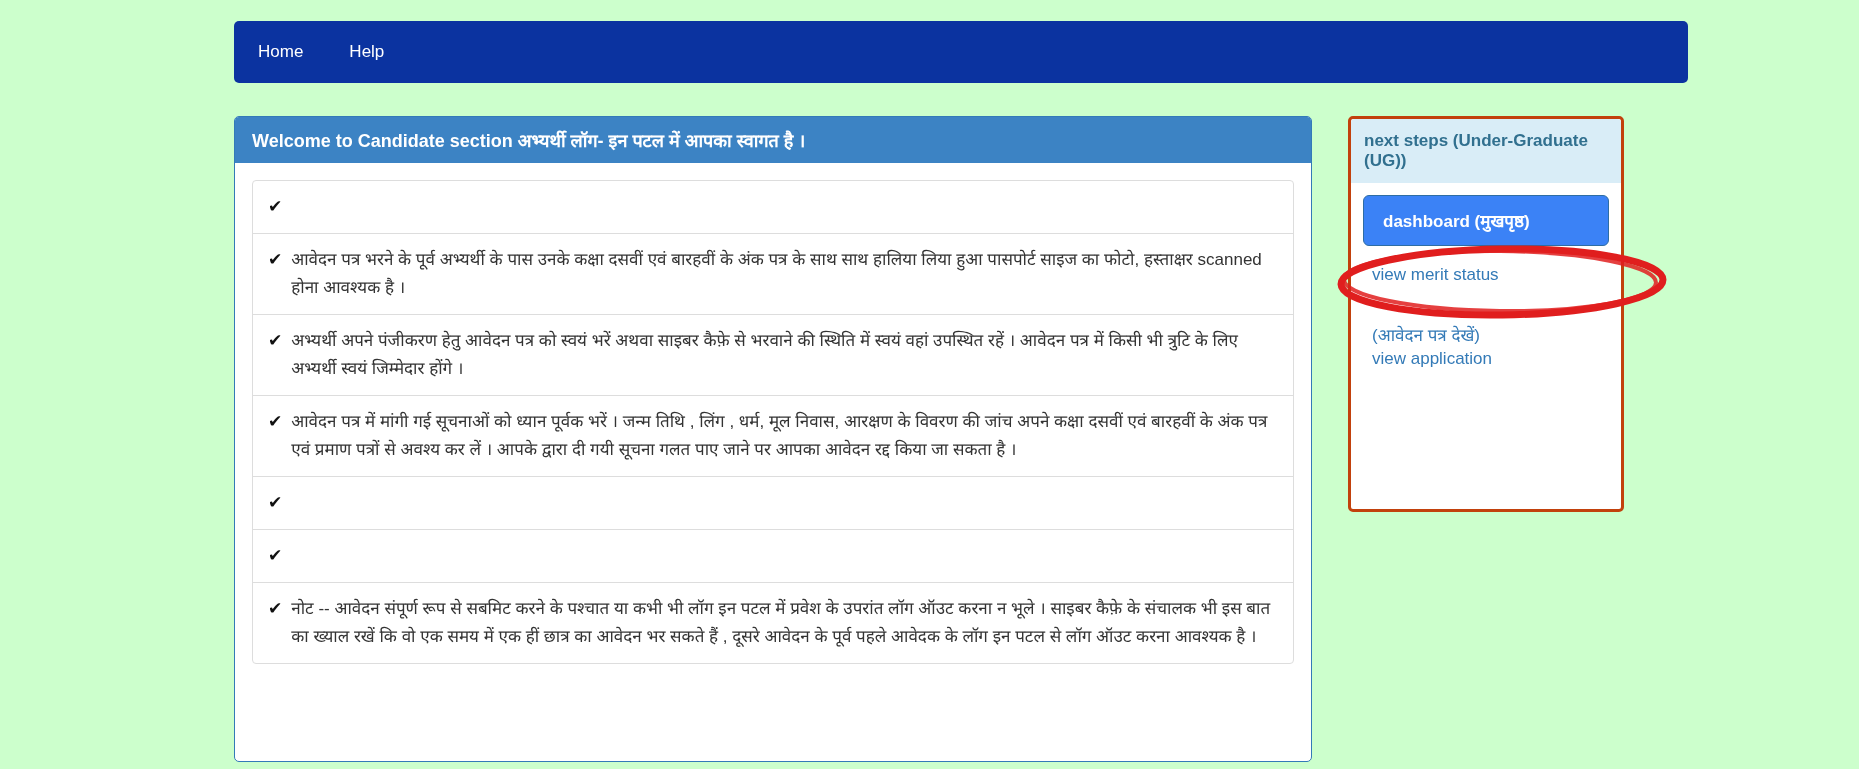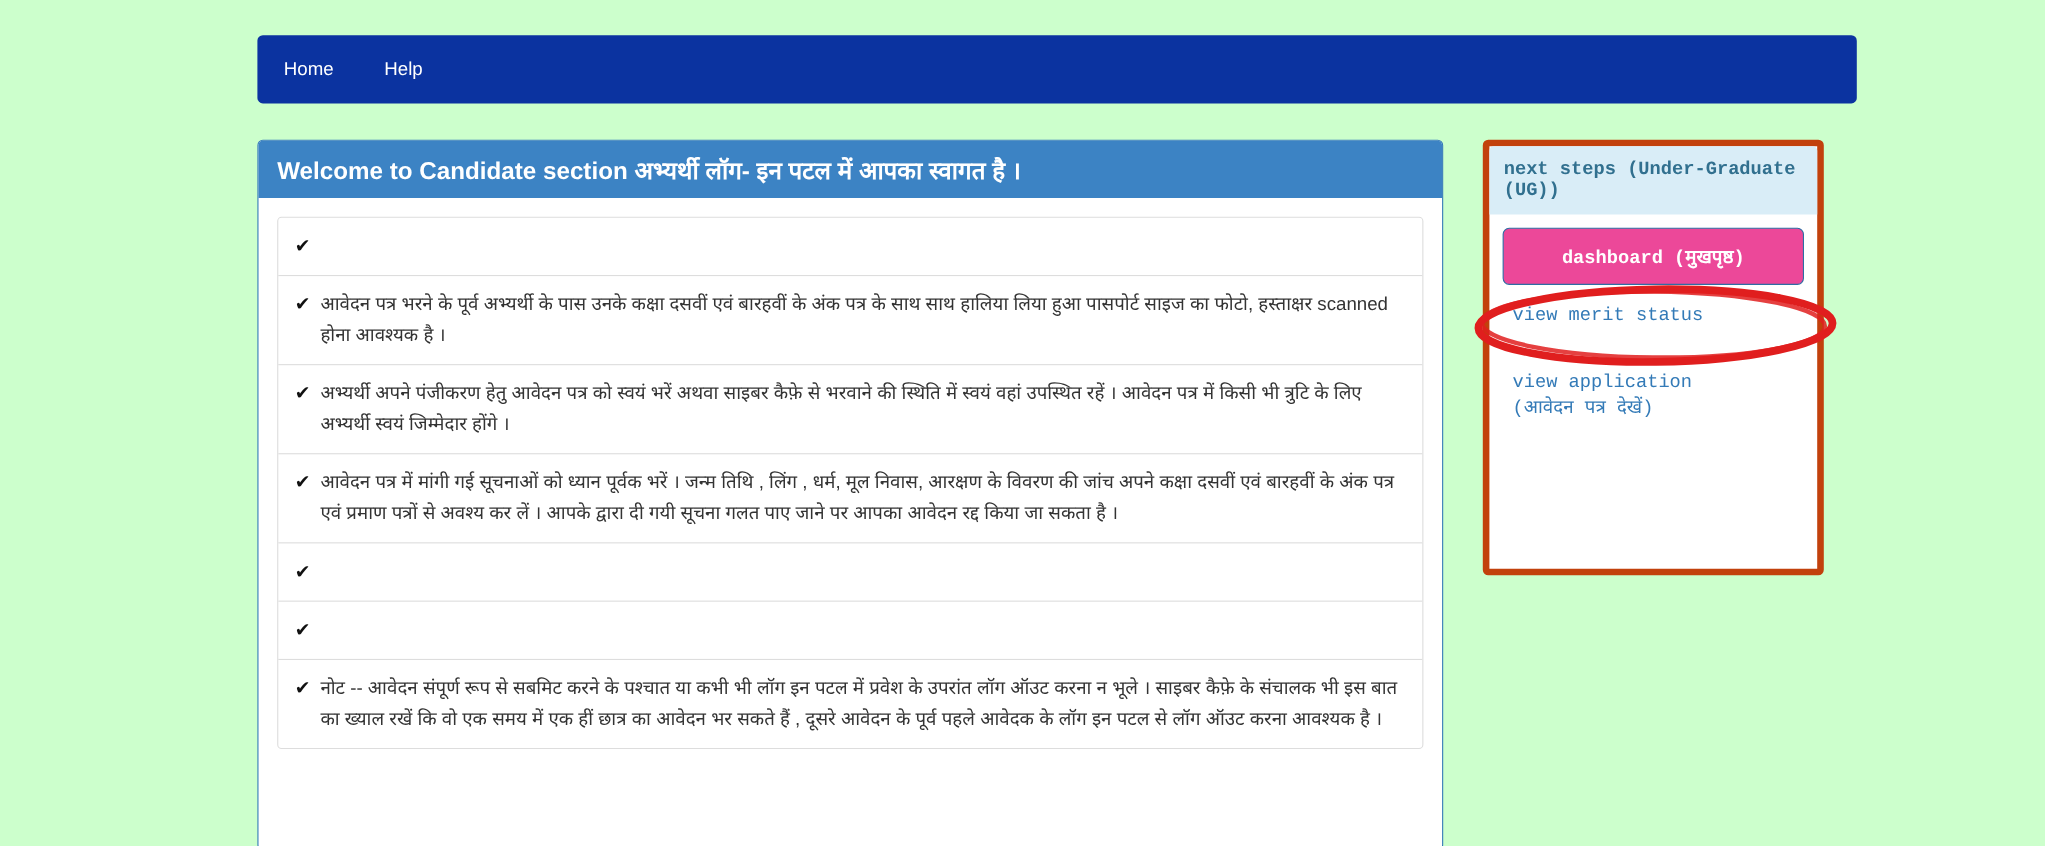--- a/index.html
+++ b/index.html
@@ -14,21 +14,21 @@
     height: 769px;
     background: #ccffcc;
     overflow: hidden;
   }
   .container {
     margin-left: 234px;
     width: 1454px;
   }
   
   .navbar {
-    margin-top: 32px;
+    margin-top: 21px;
     height: 62px;
     background: #0b33a0;
     border-radius: 5px;
     display: flex;
     align-items: center;
     padding-left: 24px;
     gap: 46px;
   }
   .nav-link {
     color: #ffffff;
@@ -54,21 +54,21 @@
     border: 1px solid #337ab7;
     box-sizing: border-box;
   }
   .panel-heading {
     border-radius: 4px 4px 0 0;
     font-weight: bold;
   }
   .main-heading {
     background: #3c83c4;
     color: #ffffff;
-    font-size: 22px;
+    font-size: 18px;
     padding: 11px 17px;
   }
   .panel-body {
     padding: 17px;
   }
   .instruction-list {
     list-style: none;
     margin: 0;
     padding: 0;
     border: 1px solid #dddddd;
@@ -90,40 +90,39 @@
     color: #111111;
     margin-right: 9px;
     flex: 0 0 auto;
   }
   .instr-text {
     flex: 1 1 auto;
   }
   
   .side-panel {
     position: relative;
-    width: 310px;
+    width: 276px;
     height: 396px;
-    border: 6px solid #c2410c;
+    border: 3px solid #c2410c;
     box-sizing: border-box;
-    font-family: Liberation Mono, monospace;
   }
   .side-heading {
     background: #d9edf7;
     color: #31708f;
     font-size: 17px;
     padding: 12px 13px;
   }
   .side-body {
     padding: 12px;
   }
   .btn-dashboard {
     display: block;
     width: 100%;
-    text-align: center;
-    background: #ec4899;
+    text-align: left;
+    background: #3b82f6;
     color: #ffffff;
     font-weight: bold;
     font-size: 17px;
     font-family: inherit;
     border: 1px solid #2e6da4;
     border-radius: 6px;
     padding: 13px 19px;
     box-sizing: border-box;
     cursor: pointer;
   }
@@ -202,22 +201,22 @@
         <header class="panel-heading side-heading">next steps (Under-Graduate (UG))</header>
         <div class="side-body">
 
           <button class="btn-dashboard">dashboard (मुखपृष्ठ)</button>
 
           <div class="side-link-block">
             <a class="side-link">view merit status</a>
           </div>
 
           <div class="side-link-block">
+            <a class="side-link">(आवेदन पत्र देखें)</a>
             <a class="side-link">view application</a>
-            <a class="side-link">(आवेदन पत्र देखें)</a>
           </div>
 
 
         </div>
 
         <svg class="red-annotation" viewBox="0 0 336 78" xmlns="http://www.w3.org/2000/svg">
           <ellipse cx="168" cy="39" rx="161" ry="33" fill="none" stroke="#e01e1e" stroke-width="7" stroke-linecap="round" transform="rotate(-0.8 168 39)"></ellipse>
           <ellipse cx="166" cy="38" rx="156" ry="30" fill="none" stroke="#e01e1e" stroke-width="4" opacity="0.85" transform="rotate(0.6 166 38)"></ellipse>
         </svg>
       </aside>

